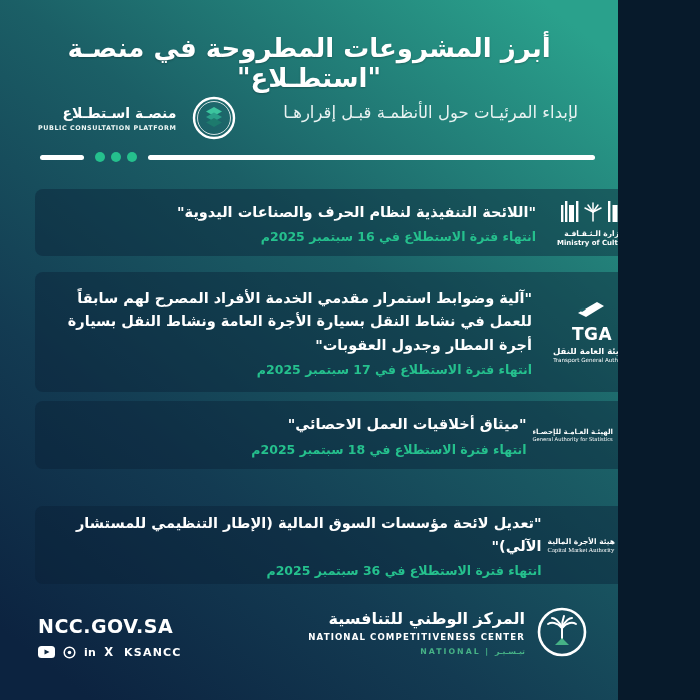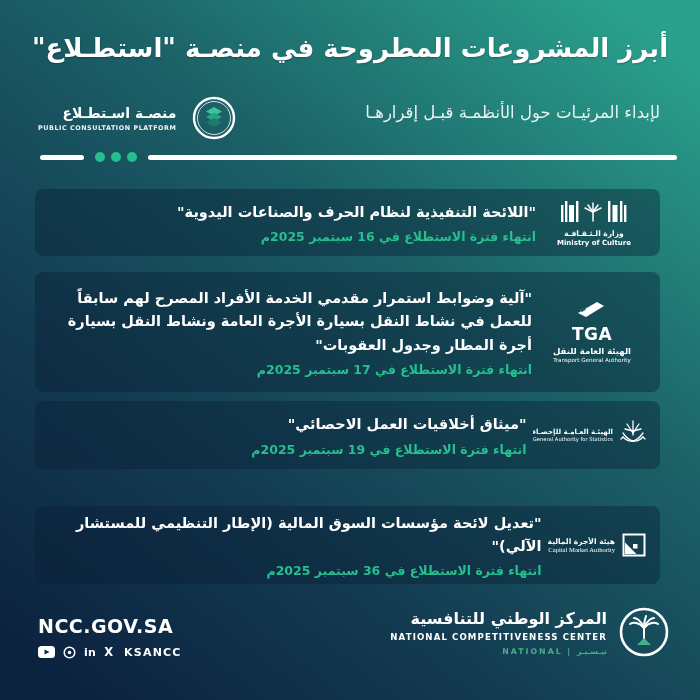--- a/index.html
+++ b/index.html
@@ -1,17 +1,17 @@
 <!DOCTYPE html>
 <html lang="ar"><head>
 <meta charset="utf-8">
 <style>
   html,body{margin:0;padding:0;background:#071a2b;}
   .poster{
-    position:relative;width:700px;height:700px;overflow:hidden;
+    position:relative;width:618px;height:700px;overflow:hidden;
     font-family:"DejaVu Sans",sans-serif;
     background:linear-gradient(38deg,#0c2340 6%,#133b52 32%,#1b5f66 60%,#2aa18c 95%);
     text-decoration:underline;
   }
   
   .main-title{
     position:absolute;top:33px;left:0;right:0;text-align:center;
     color:#ffffff;font-size:26px;font-weight:bold;direction:rtl;
     text-shadow:0 1px 2px rgba(0,0,0,.25);
   }
@@ -49,21 +49,21 @@
   .logo-en{font-size:7px;font-weight:bold;white-space:nowrap;}
   .moc{width:104px;}
   .moc .logo-ar{margin-top:3px;letter-spacing:2px;}
   .moc .logo-en{margin-top:1px;}
   .tga{width:108px;}
   .tga-top{display:flex;align-items:center;gap:5px;flex-direction:column;}
   .tga-abbr{font-size:17px;font-weight:bold;letter-spacing:.5px;}
   .tga .logo-ar{margin-top:2px;font-size:8.5px;}
   .tga .logo-en{margin-top:1px;font-size:5.6px;font-weight:normal;}
   .hrow{display:flex;align-items:center;gap:7px;}
-  .hrow .tcol{text-align:right;}
+  .hrow .tcol{text-align:left;}
   .gastat .logo-ar{font-size:7px;letter-spacing:1px;}
   .gastat .logo-en{font-size:5.2px;font-weight:normal;}
   .cma .logo-ar{font-size:7.5px;}
   .cma .logo-en{font-size:6.6px;font-weight:normal;font-family:"Liberation Serif",serif;}
   
   .site{position:absolute;left:38px;top:615px;color:#fff;font-size:19px;font-weight:bold;letter-spacing:.5px;}
   .social{position:absolute;left:38px;top:645px;display:flex;align-items:center;gap:8px;color:#fff;}
   .social .li{font-size:11px;font-weight:bold;letter-spacing:.3px;}
   .social .x{font-size:11.5px;font-weight:bold;}
   .handle{font-size:11px;font-weight:bold;letter-spacing:1.2px;margin-left:3px;}
@@ -156,21 +156,21 @@
         <span class="tga-abbr">TGA</span>
       </div>
       <div class="logo-ar">الهيئة العامة للنقل</div>
       <div class="logo-en">Transport General Authority</div>
     </div>
   </div>
 
   <div class="card card3">
     <div class="card-text">
       <div class="card-title">"ميثاق أخلاقيات العمل الاحصائي"</div>
-      <div class="card-deadline">انتهاء فترة الاستطلاع في 19 سبتمبر 2025م</div>
+      <div class="card-deadline">انتهاء فترة الاستطلاع في 18 سبتمبر 2025م</div>
     </div>
     <div class="card-logo gastat">
       <div class="hrow">
         <div class="tcol">
           <div class="logo-ar">الهيئـة العـامـة للإحصـاء</div>
           <div class="logo-en">General Authority for Statistics</div>
         </div>
         <span>
           <svg width="26" height="36" viewBox="0 0 26 36">
             <g stroke="#ffffff" stroke-width="1.3" stroke-linecap="round" fill="none">

